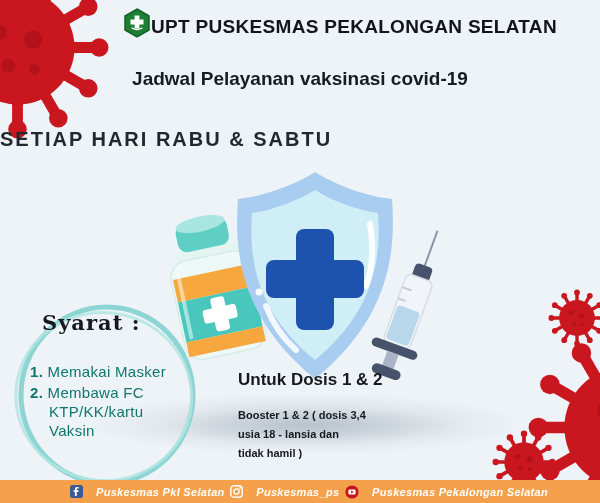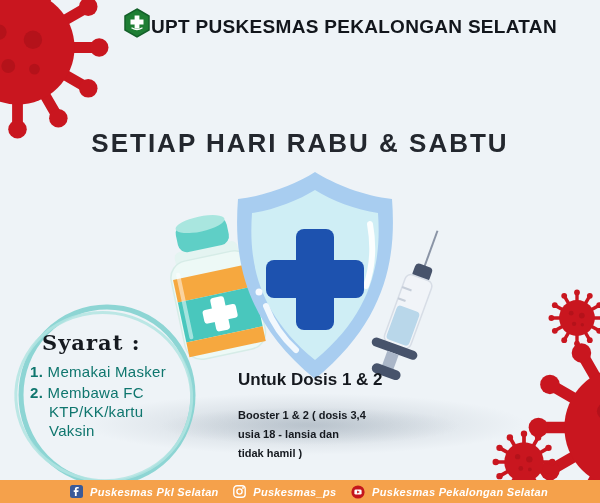--- a/index.html
+++ b/index.html
@@ -13,35 +13,35 @@
     position:absolute;left:0;top:6px;width:100%;height:32px;
     display:flex;align-items:flex-end;justify-content:center;z-index:4;margin-left:40px;
   }
   .header-title{
     font-size:19px;font-weight:700;color:#12161c;letter-spacing:.3px;
   }
   
   .announce{position:absolute;left:0;top:64px;width:100%;text-align:center;z-index:4;}
   .announce-line{font-size:19px;font-weight:700;color:#171c23;line-height:29px;}
   .schedule-line{
-    position:absolute;left:0;top:128px;width:100%;text-align:center;
-    font-size:26px;font-weight:800;color:#23272e;letter-spacing:2px;z-index:4;
+    position:absolute;left:0;top:128px;width:100%;
+    font-size:20px;font-weight:800;color:#23272e;letter-spacing:2px;z-index:4;
   }
   
   .illustration{position:absolute;left:70px;top:160px;width:460px;height:300px;z-index:2;}
   
   .virus{position:absolute;z-index:1;}
   .virus-top-left{left:-75px;top:-45px;width:185px;height:185px;}
   .virus-right-small{left:548px;top:289px;width:58px;height:58px;}
   .virus-right-large{left:527px;top:330px;width:195px;height:195px;}
   .virus-bottom-small{left:492px;top:430px;width:64px;height:64px;}
   
   .req-circle{position:absolute;left:12px;top:300px;width:190px;height:190px;z-index:3;}
   .req-title{
-    position:absolute;left:42px;top:330px;width:120px;z-index:4;
+    position:absolute;left:42px;top:310px;width:120px;z-index:4;
     font-family:"DejaVu Serif",serif;font-size:21px;font-weight:700;color:#15191f;
     letter-spacing:1px;
   }
   .req-list{
     position:absolute;left:30px;top:362px;width:150px;z-index:4;
     margin:0;padding:0;list-style:none;counter-reset:req;
     font-size:15px;line-height:19px;color:#0f766e;letter-spacing:.3px;
   }
   .req-list li{
     counter-increment:req;max-width:142px;
@@ -57,21 +57,21 @@
   .floor-shadow{
     position:absolute;left:75px;top:392px;width:460px;height:64px;z-index:1;
     background:radial-gradient(ellipse at center, rgba(160,172,184,.45) 0%, rgba(160,172,184,0) 68%);
   }
   
   .footer{
     position:absolute;left:0;bottom:0;width:100%;height:23px;z-index:5;
     background:#f5a14b;display:flex;align-items:center;justify-content:space-between;
     padding:0 52px 0 70px;box-sizing:border-box;
   }
-  .social{display:flex;align-items:center;gap:7px;}
+  .social{display:flex;align-items:center;gap:13px;}
   .social-label{
     font-size:11px;font-style:italic;font-weight:700;color:#ffffff;letter-spacing:.3px;
   }
   .social svg{display:block;}
 </style>
 </head>
 <body>
 
 <div class="poster">
 
@@ -136,20 +136,21 @@
     <svg width="28" height="30" viewBox="0 0 28 30">
       <polygon points="14,1 26,8 26,22 14,29 2,22 2,8" fill="#1e7e34"></polygon>
       <polygon points="14,1 26,8 26,22 14,29 2,22 2,8" fill="none" stroke="#14602a" stroke-width="1.5"></polygon>
       <path d="M11.6 7.5 h4.8 v4.1 h4.1 v4.8 h-4.1 v4.1 h-4.8 v-4.1 h-4.1 v-4.8 h4.1 Z" fill="#ffffff"></path>
       <path d="M9 20 q5 3 10 0" stroke="#ffffff" stroke-width="1.4" fill="none" stroke-linecap="round"></path>
     </svg>
     <span class="header-title">UPT PUSKESMAS PEKALONGAN SELATAN</span>
   </div>
 
   <div class="announce">
+    <div class="announce-line">Jadwal Pelayanan vaksinasi covid-19</div>
   </div>
   <div class="schedule-line">SETIAP HARI RABU &amp; SABTU</div>
 
   <svg class="illustration" viewBox="0 0 460 300">
     <defs>
       <radialGradient id="shadowGrad" cx="50%" cy="50%" r="50%">
         <stop offset="0%" stop-color="#9daab6" stop-opacity=".40"></stop>
         <stop offset="70%" stop-color="#9daab6" stop-opacity="0"></stop>
       </radialGradient>
     </defs>

